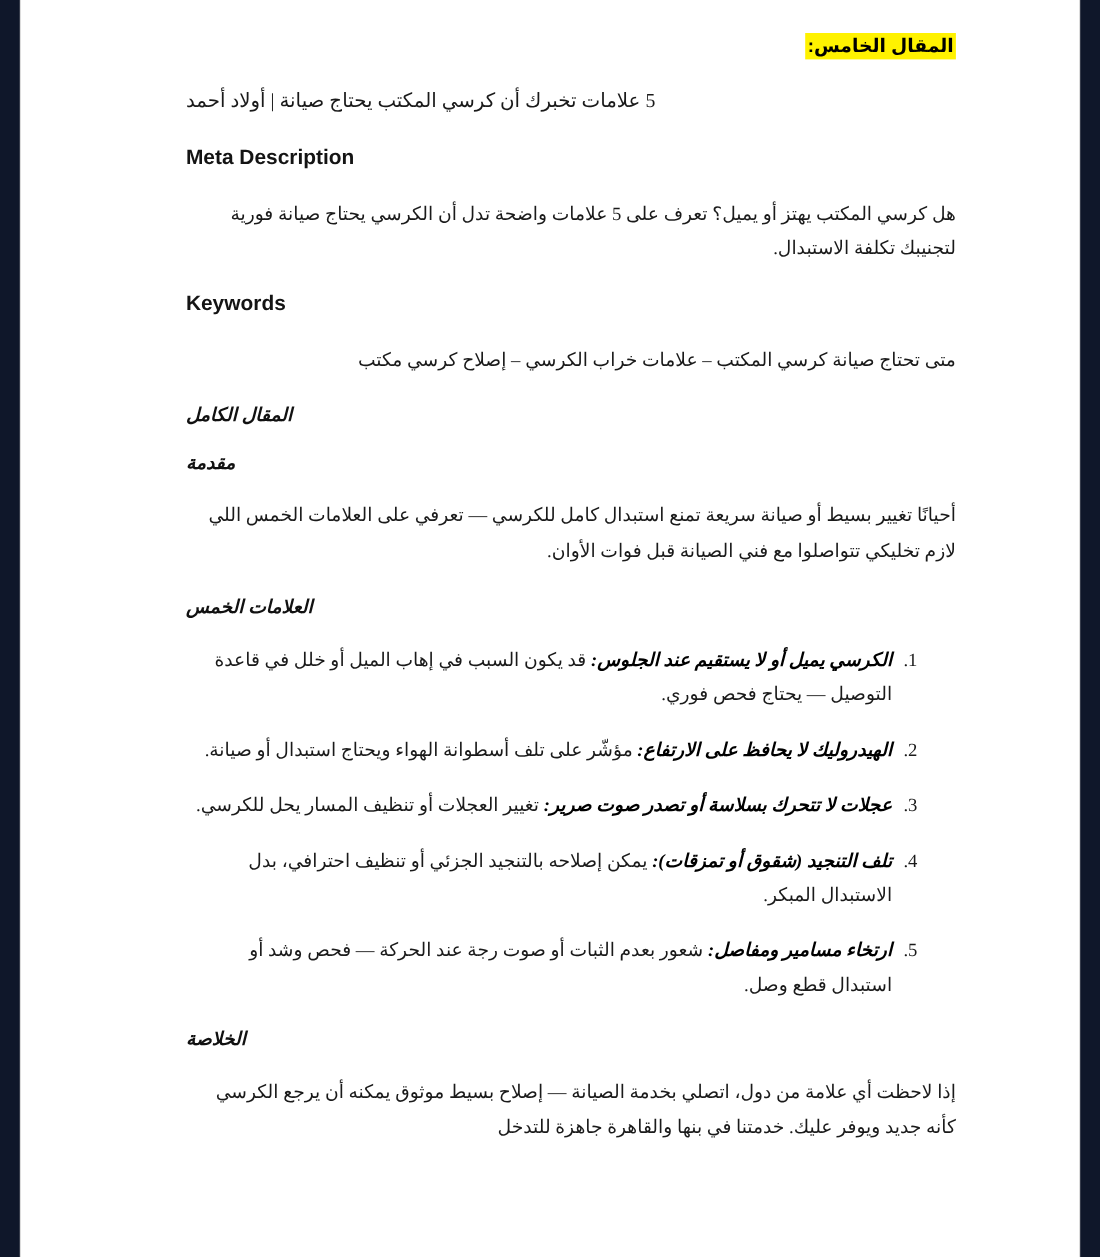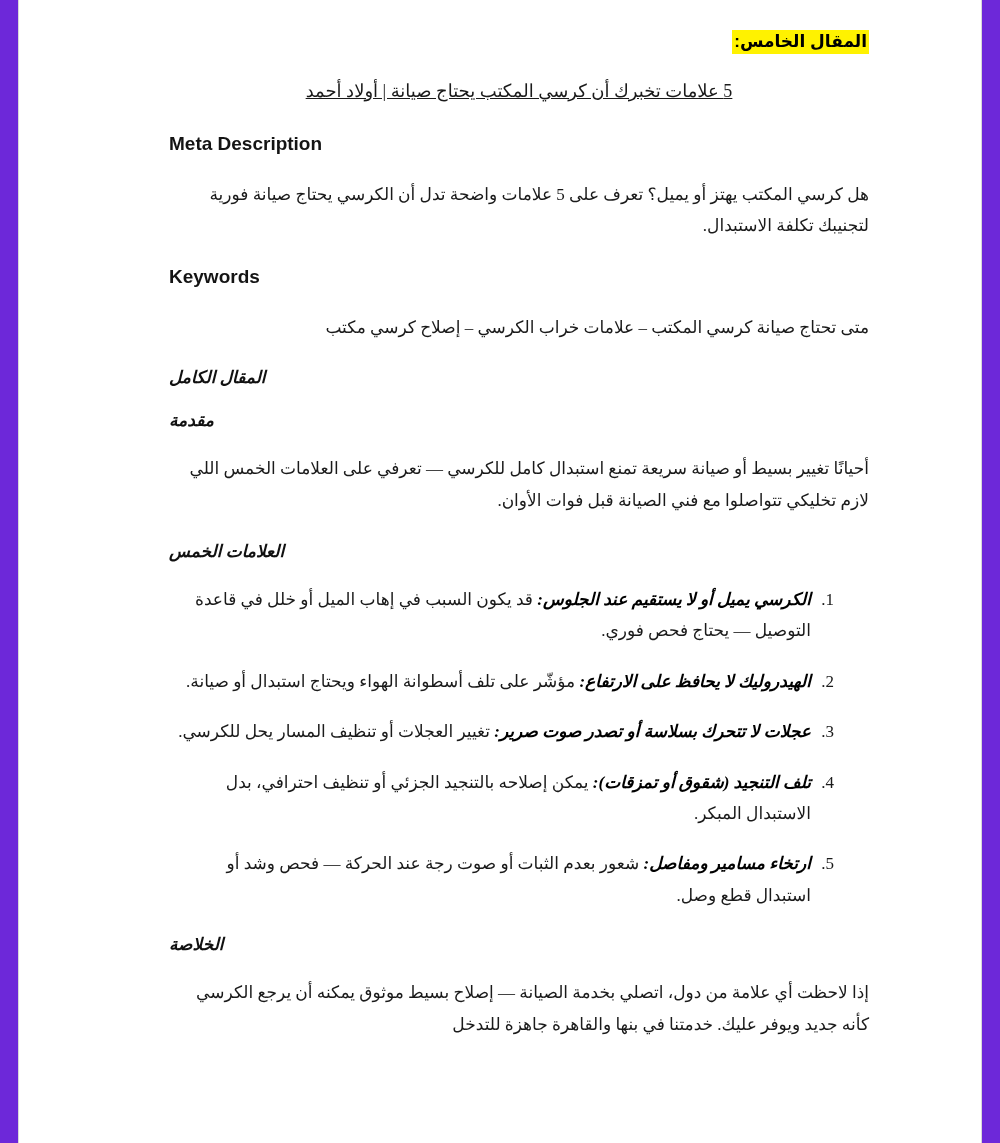--- a/index.html
+++ b/index.html
@@ -12,21 +12,21 @@
     height: 1143px;
     background: #e2e2e2;
     font-family: "Liberation Serif", "DejaVu Serif", serif;
     overflow: hidden;
   }
 
   .page-shell {
     position: relative;
     width: 1000px;
     height: 1143px;
-    background: #6d28d9;
+    background: #0f172a;
     display: flex;
     justify-content: center;
   }
 
   .page {
     position: relative;
     width: 962px;
     height: 1143px;
     background: #ffffff;
     box-shadow: 0 0 0 1px #d8d8d8;
@@ -56,28 +56,27 @@
     font-weight: bold;
     font-size: 17px;
     line-height: 1.45;
     padding: 2px 2px 3px 2px;
     direction: rtl;
   }
 
   
   .doc-title {
     direction: rtl;
-    text-align: center;
+    text-align: left;
     font-family: "Liberation Serif", "DejaVu Serif", serif;
     font-size: 18px;
     line-height: 1.55;
     color: #1a1a1a;
     margin: 8px 0 26px 0;
     font-weight: normal;
-    text-decoration: underline;
   }
 
   
   .sec-head-en {
     direction: ltr;
     text-align: left;
     font-family: "Liberation Sans", "DejaVu Sans", sans-serif;
     font-weight: bold;
     font-size: 19px;
     line-height: 1.3;

